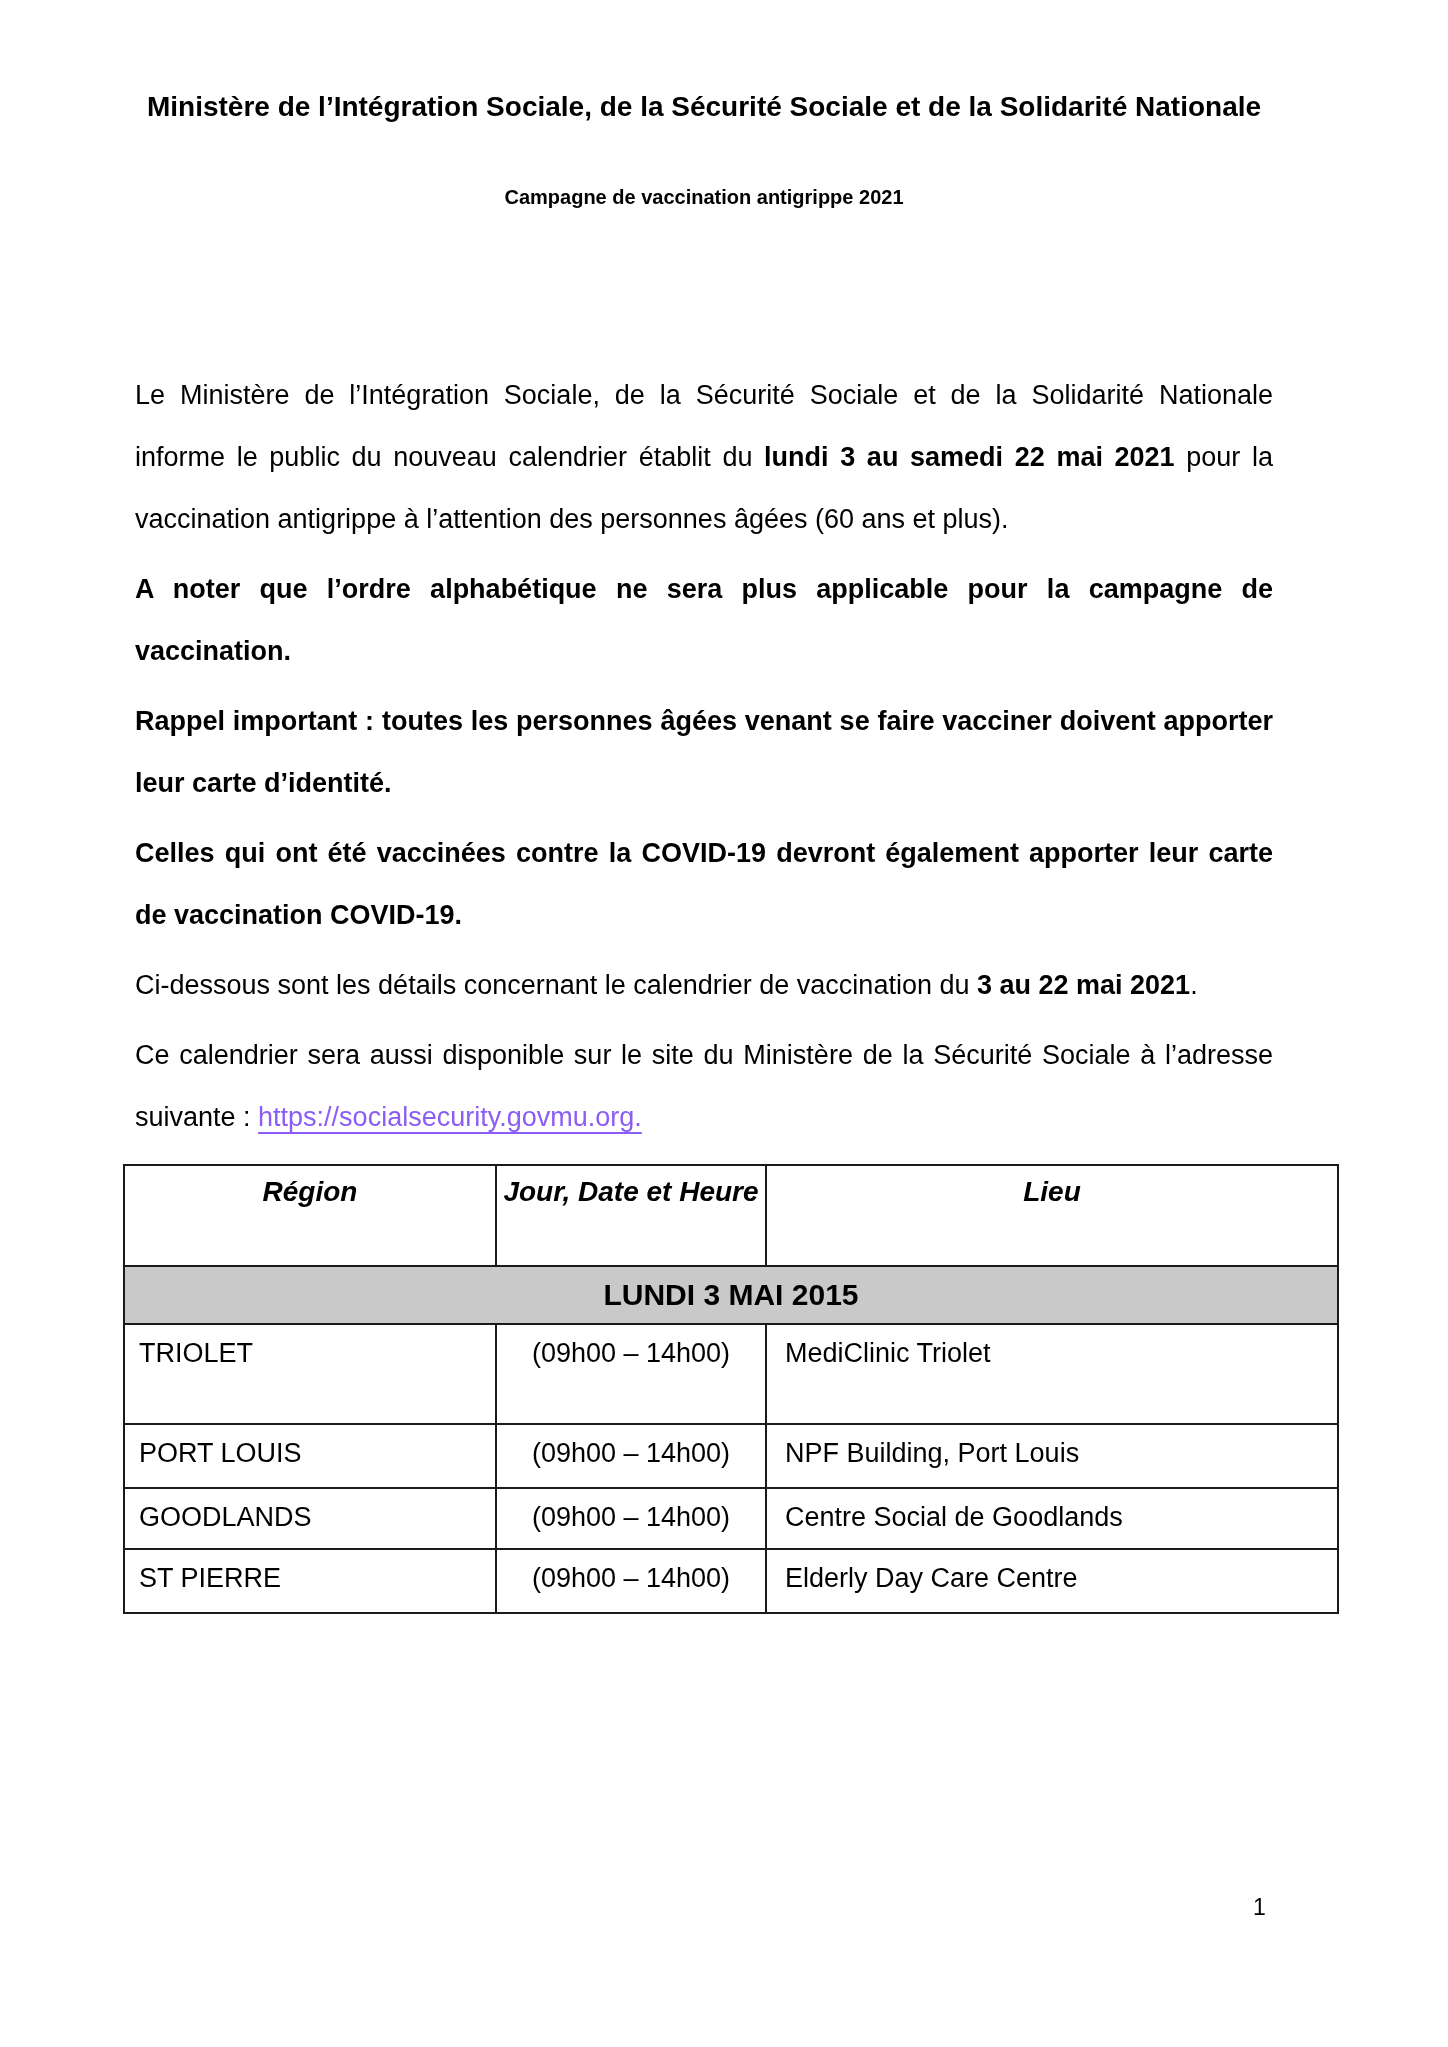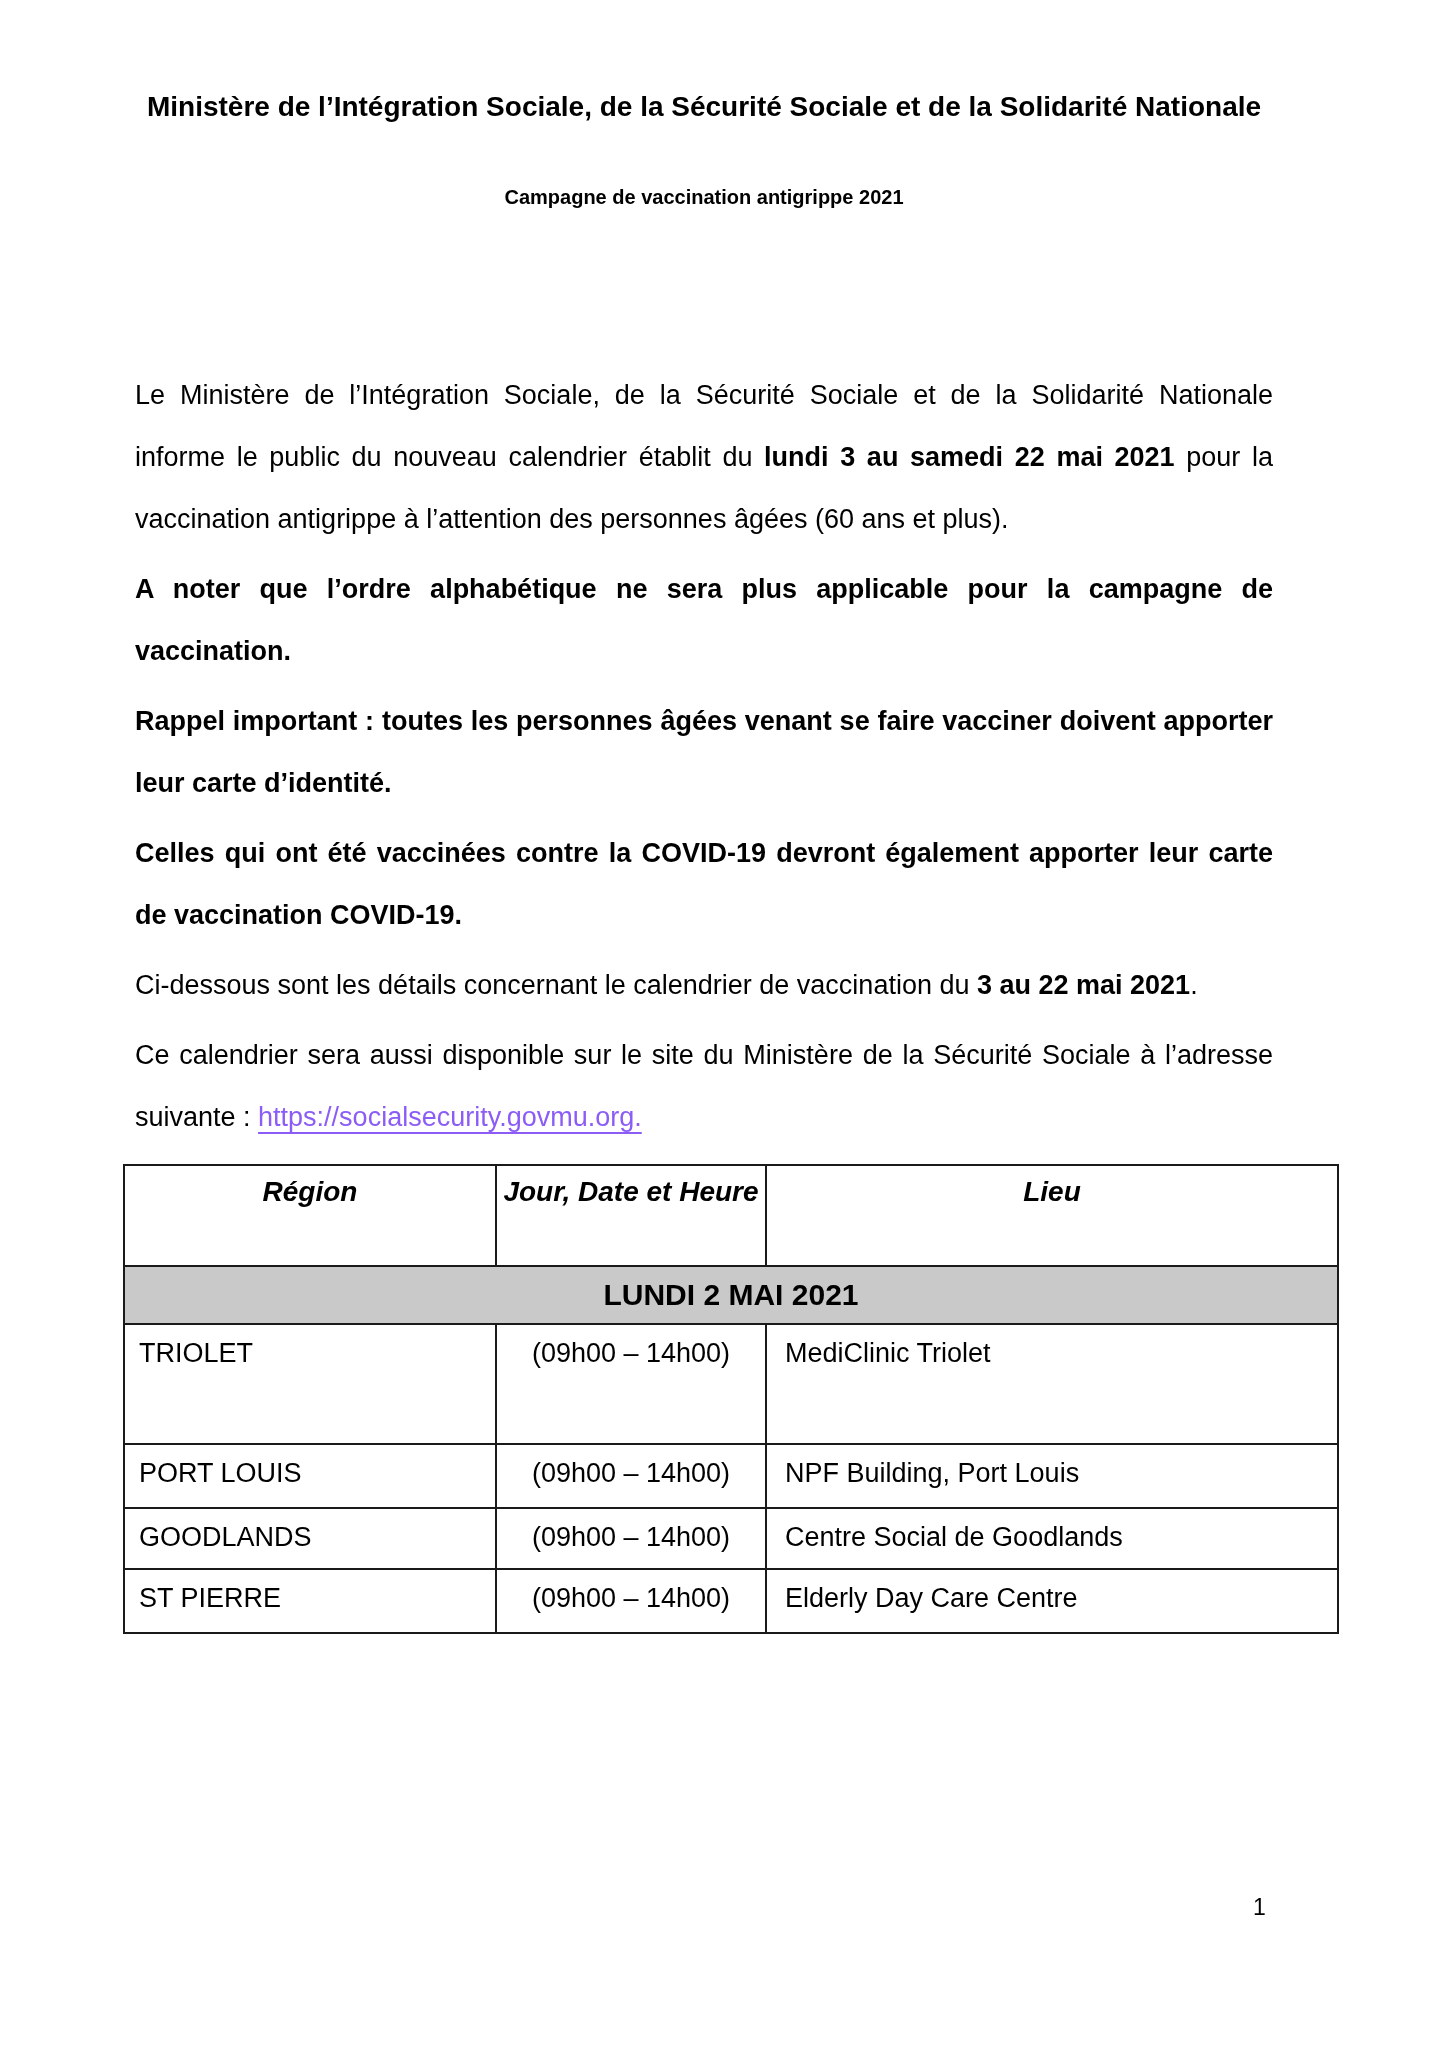--- a/index.html
+++ b/index.html
@@ -77,21 +77,21 @@
     font-weight: bold;
     font-size: 30px;
     text-align: center;
     line-height: 56px;
     padding: 0;
   }
   tr.data td { padding-top: 8px; line-height: 40px; }
   tr.data td.region { padding-left: 14px; text-align: left; }
   tr.data td.time   { text-align: center; }
   tr.data td.lieu   { padding-left: 18px; text-align: left; }
-  tr.r-tall  td { height: 120px; border-radius: 16px; }
+  tr.r-tall  td { height: 100px; border-radius: 16px; }
   tr.r-med   td { height: 64px; }
   tr.r-std   td { height: 61px; }
   .page-number {
     position: absolute;
     left: 1253px;
     top: 1893px;
     font-size: 23px;
     line-height: 28px;
   }
 </style>
@@ -128,21 +128,21 @@
           <col class="c-time">
           <col class="c-lieu">
         </colgroup>
       <tbody>
         <tr class="hdr">
           <th>Région</th>
           <th>Jour, Date et Heure</th>
           <th>Lieu</th>
         </tr>
         <tr class="banner">
-          <td colspan="3">LUNDI 2 MAI 2021</td>
+          <td colspan="3">LUNDI 3 MAI 2015</td>
         </tr>
         <tr class="data r-tall">
           <td class="region">TRIOLET</td>
           <td class="time">(09h00 – 14h00)</td>
           <td class="lieu">MediClinic Triolet</td>
         </tr>
         <tr class="data r-med">
           <td class="region">PORT LOUIS</td>
           <td class="time">(09h00 – 14h00)</td>
           <td class="lieu">NPF Building, Port Louis</td>

